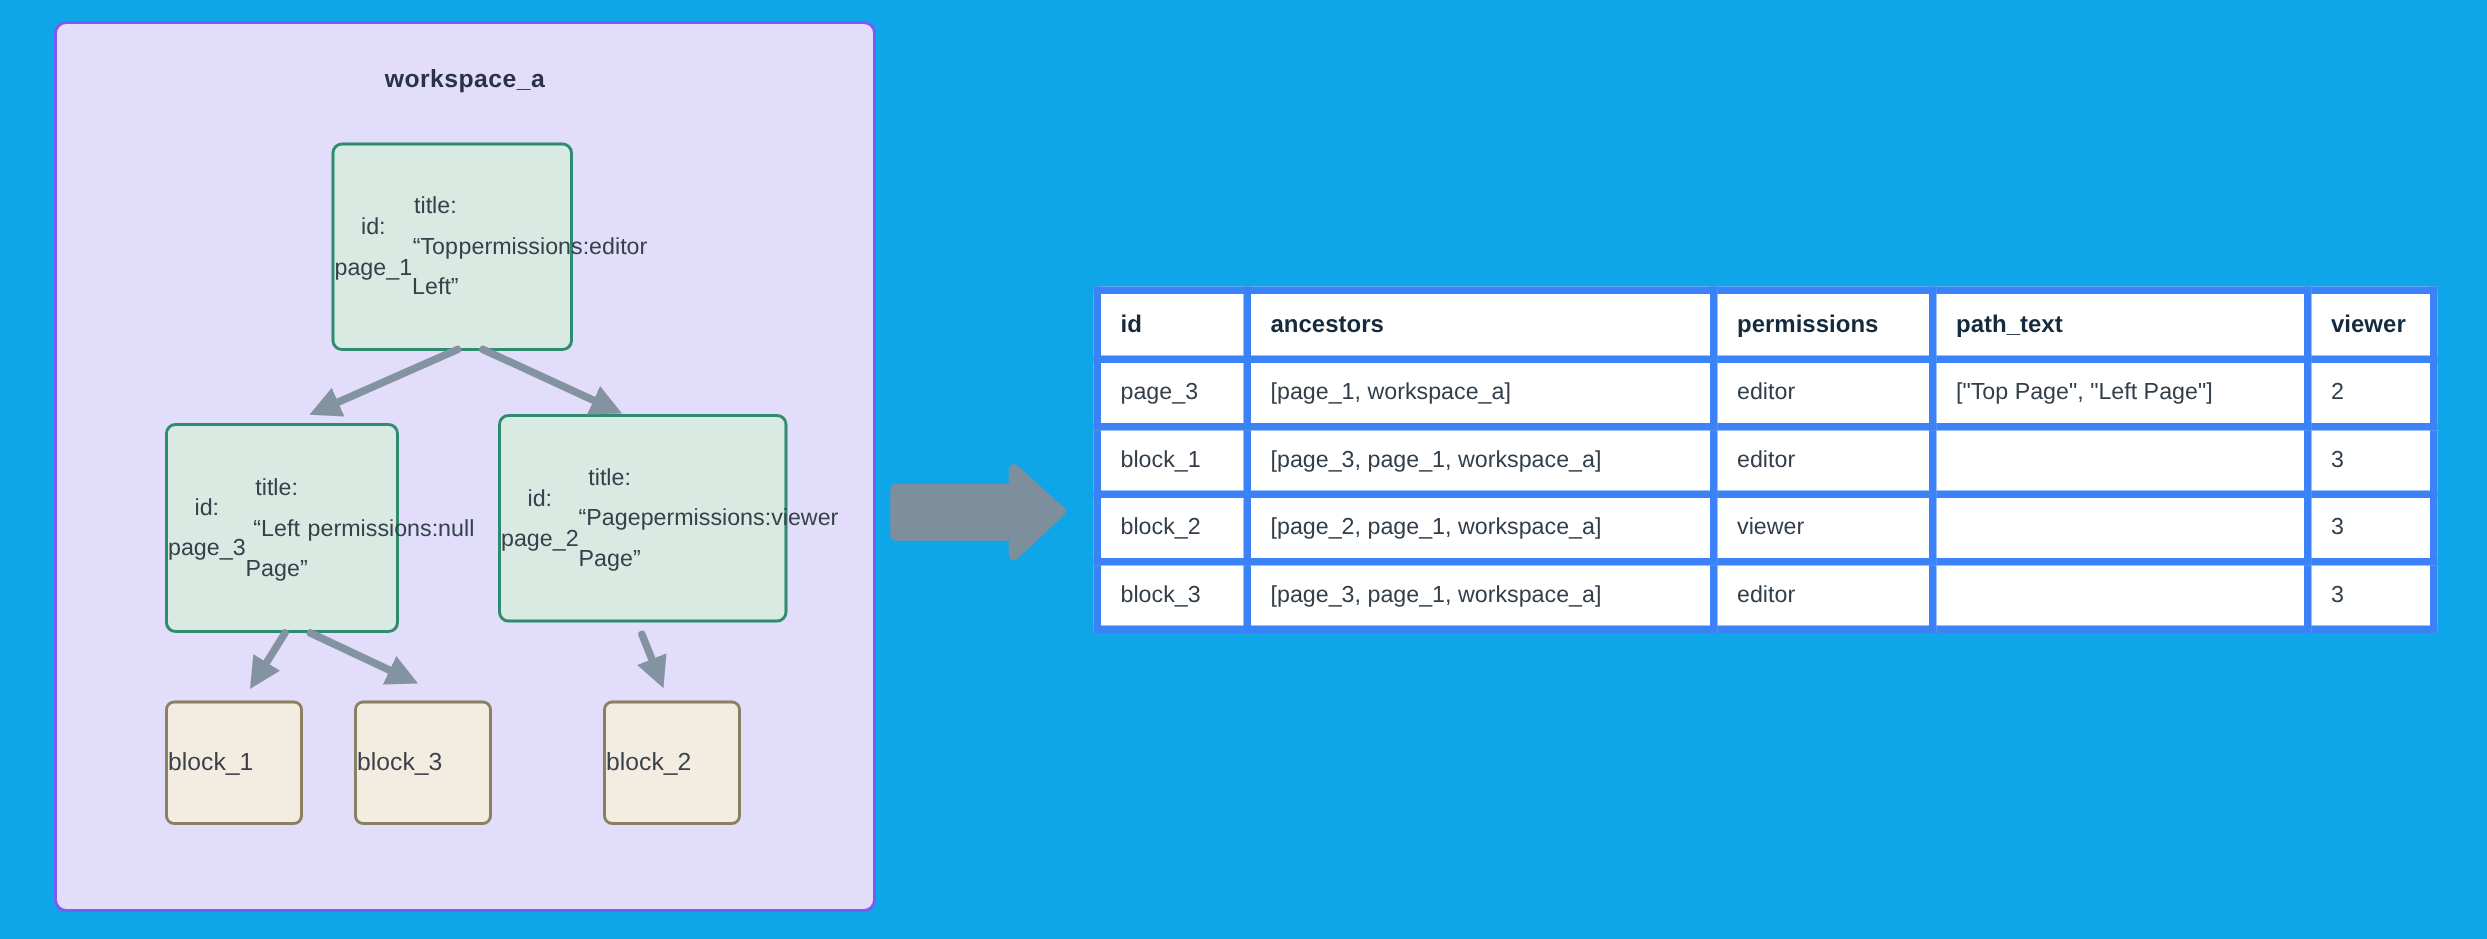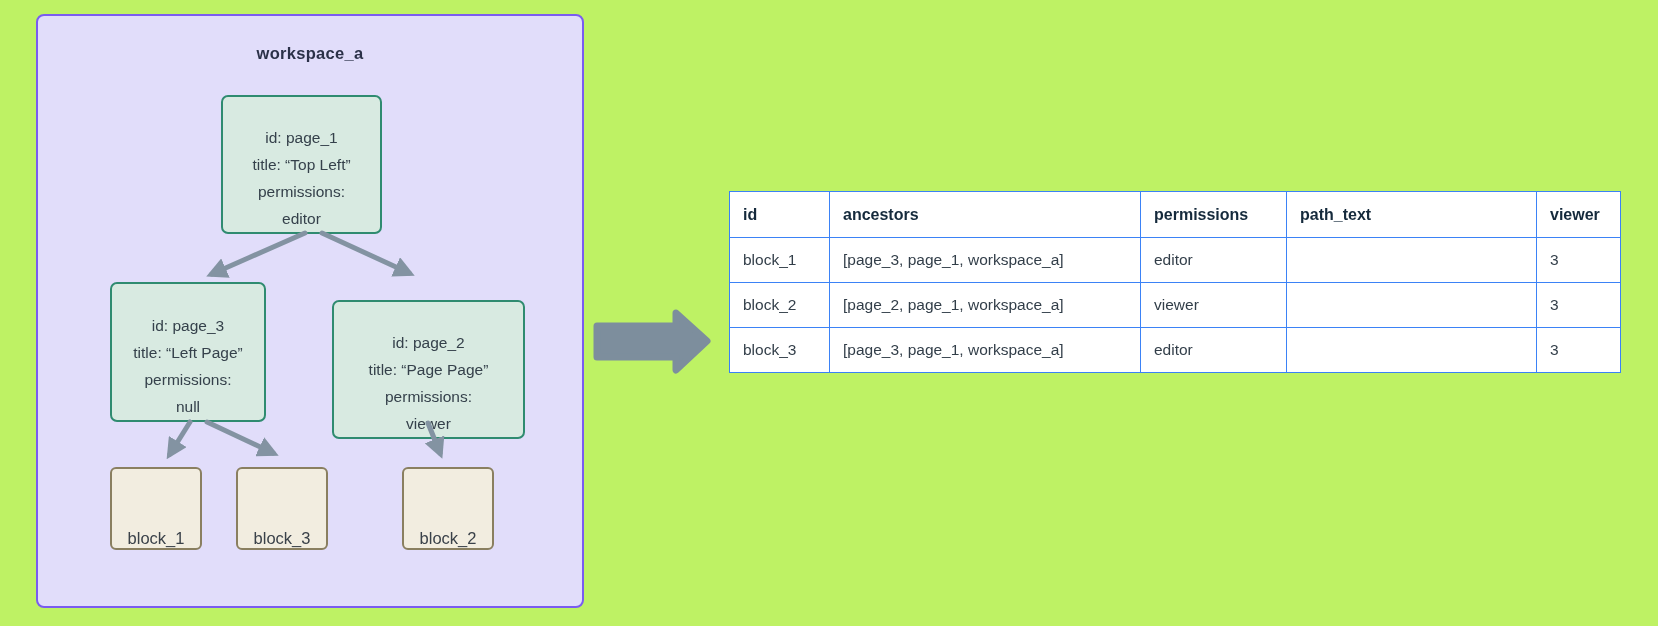--- a/index.html
+++ b/index.html
@@ -1,62 +1,62 @@
 <!DOCTYPE html>
 <html><head>
 <meta charset="utf-8">
 <style>
   html,body{margin:0;padding:0;background:#ffffff;}
   .canvas{
-    position:relative;width:1658px;height:626px;background:#bef264;overflow:hidden;
+    position:relative;width:1658px;height:626px;background:#0ea5e9;overflow:hidden;
     font-family:"Liberation Sans","DejaVu Sans",sans-serif;
   }
 
   
   .workspace{
     position:absolute;left:36px;top:14px;width:548px;height:594px;
     background:#e1ddfa;border:2.5px solid #7a5cf0;border-radius:8px;
     box-sizing:border-box;
   }
   .workspace-label{
     position:absolute;top:28px;left:0;width:100%;text-align:center;
     font-weight:bold;font-size:16.5px;color:#2b3148;letter-spacing:.3px;
   }
 
   
   .node{
-    position:absolute;box-sizing:border-box;display:flex;flex-direction:column;
-    align-items:center;justify-content:flex-end;text-align:center;
+    position:absolute;box-sizing:border-box;display:flex;flex-direction:row;
+    align-items:center;justify-content:flex-start;text-align:center;
   }
   .page-node{
     background:#d8eae1;border:2px solid #2f8b70;border-radius:7px;
     color:#35414b;font-size:15.5px;line-height:27px;
   }
   .block-node{
     background:#f2ede0;border:2px solid #8a7f60;border-radius:6px;
     color:#3a4149;font-size:16.5px;
   }
   .node-page-1{left:183px;top:79px;width:161px;height:139px;}
   .node-page-3{left:72px;top:266px;width:156px;height:140px;}
-  .node-page-2{left:294px;top:284px;width:193px;height:139px;}
+  .node-page-2{left:294px;top:260px;width:193px;height:139px;}
   .node-block-1{left:72px;top:451px;width:92px;height:83px;}
   .node-block-3{left:198px;top:451px;width:92px;height:83px;}
   .node-block-2{left:364px;top:451px;width:92px;height:83px;}
 
   
   .edges-svg,.flow-svg{position:absolute;left:0;top:0;width:1658px;height:626px;pointer-events:none;}
   .edge{stroke:#8393a2;stroke-width:5;stroke-linecap:round;}
 
   
   .result-table{
     position:absolute;left:729px;top:191px;border-collapse:collapse;table-layout:fixed;
     background:#ffffff;
   }
   .result-table th,.result-table td{
-    border:1px solid #3b82f6;padding:0 13px;text-align:left;vertical-align:middle;
+    border:5px solid #3b82f6;padding:0 13px;text-align:left;vertical-align:middle;
     white-space:nowrap;overflow:hidden;box-sizing:border-box;
   }
   .result-table th{height:46px;font-size:16px;font-weight:bold;color:#152a3c;}
   .result-table td{height:45px;font-size:15.5px;color:#323e49;}
   .col-id{width:100px;}.col-ancestors{width:311px;}.col-permissions{width:146px;}
   .col-pathtext{width:250px;}.col-depth{width:84px;}
 </style>
 </head>
 <body>
 
@@ -126,20 +126,27 @@
       <tr>
         <th>id</th>
         <th>ancestors</th>
         <th>permissions</th>
         <th>path_text</th>
         <th>viewer</th>
       </tr>
     </thead>
     <tbody>
       <tr>
+        <td>page_3</td>
+        <td>[page_1, workspace_a]</td>
+        <td>editor</td>
+        <td>["Top Page", "Left Page"]</td>
+        <td>2</td>
+      </tr>
+      <tr>
         <td>block_1</td>
         <td>[page_3, page_1, workspace_a]</td>
         <td>editor</td>
         <td></td>
         <td>3</td>
       </tr>
       <tr>
         <td>block_2</td>
         <td>[page_2, page_1, workspace_a]</td>
         <td>viewer</td>

